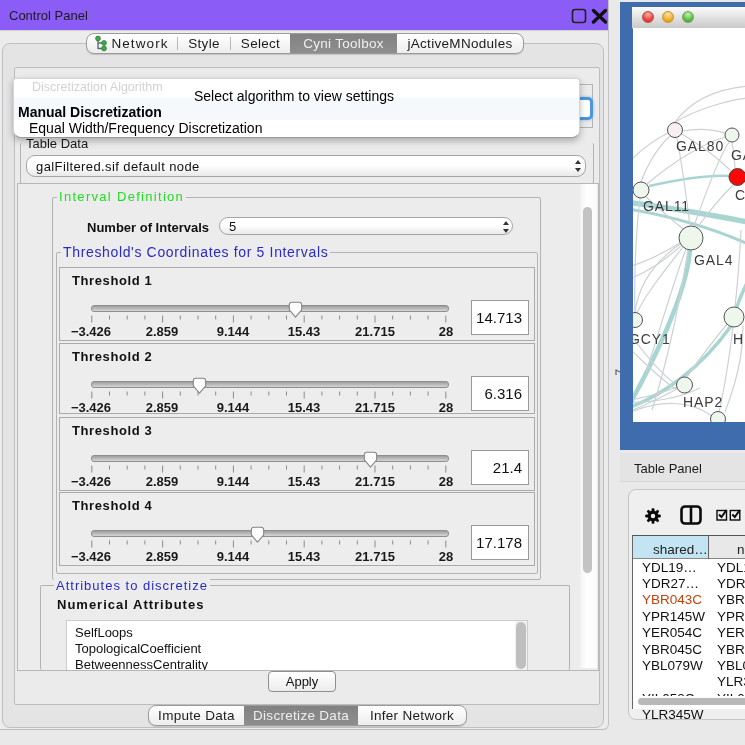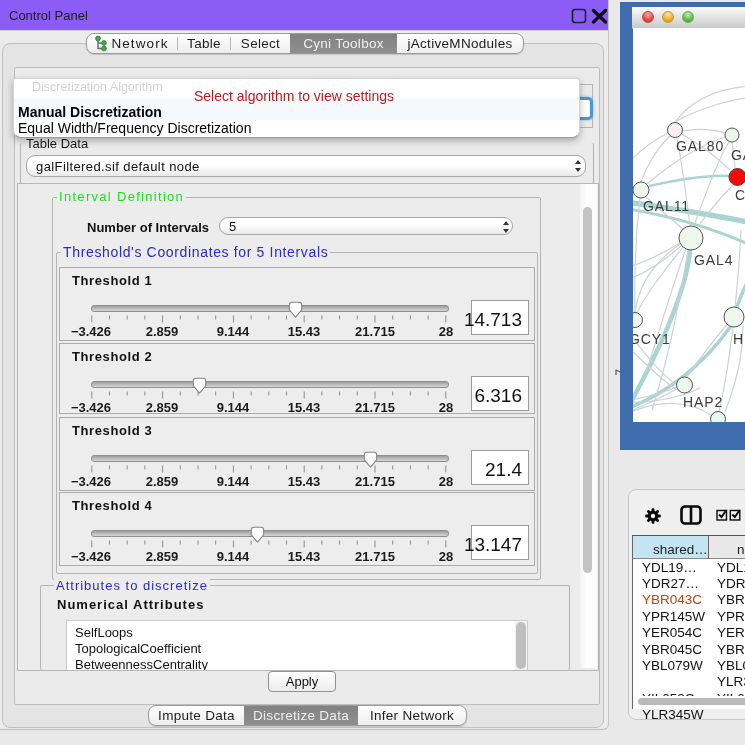--- a/index.html
+++ b/index.html
@@ -28,21 +28,21 @@
 .arrows:after{content:"";position:absolute;left:0;bottom:0;border-left:3px solid transparent;border-right:3px solid transparent;border-top:4.5px solid #333;}
 
 .throw{position:absolute;left:59px;width:474px;height:72px;background:#ededed;border:1px solid #ababab;}
 .throw .tt{position:absolute;left:12px;top:5px;font-size:13px;font-weight:bold;letter-spacing:0.6px;color:#111;}
 .track{position:absolute;left:31px;top:37px;width:356px;height:5px;background:linear-gradient(#9e9e9e,#d6d6d6);border:1px solid #8f8f8f;border-radius:3px;}
 .thumb{position:absolute;top:32px;width:15px;height:19px;}
 .ticks{position:absolute;left:31px;top:47px;width:356px;height:8px;}
 .tlabels{position:absolute;left:0;top:56px;width:474px;height:12px;font-size:13px;font-weight:bold;color:#1a1a1a;}
 .tlabels span{position:absolute;transform:translateX(-50%);}
 .vbox{position:absolute;left:411px;top:32px;width:56px;height:33px;background:#fff;border:1px solid #9a9a9a;}
-.vbox span{position:absolute;right:6px;top:8px;font-size:19px;color:#111;}
+.vbox span{position:absolute;right:6px;top:8px;font-size:15px;color:#111;}
 
 #popup{left:13px;top:78px;width:565px;height:58px;background:#fff;border:1px solid #d4d4d4;border-bottom:1px solid #9a9a9a;border-radius:3px 3px 8px 8px;box-shadow:0 3px 7px rgba(0,0,0,0.28);}
 
 .btn{background:linear-gradient(#ffffff,#ececec);border:1px solid #8f8f8f;border-radius:4px;font-size:13px;color:#111;display:flex;align-items:center;justify-content:center;}
 
 #tpbar{left:620px;top:453px;width:125px;height:28px;background:#e4e4e4;border-bottom:1px solid #d7d7d7;}
 #tpanel{left:628px;top:489px;width:130px;height:229px;background:#efefef;border:1px solid #c6c6c6;border-radius:8px;}
 .listitem{position:absolute;font-size:13px;color:#111;}
 </style>
 </head>
@@ -248,21 +248,21 @@
         </svg>
       <div class="tlabels">
           <span style="left:31px;">−3.426</span>
           <span style="left:102px;">2.859</span>
           <span style="left:173px;">9.144</span>
           <span style="left:244px;">15.43</span>
           <span style="left:315px;">21.715</span>
           <span style="left:386px;">28</span>
         </div>
       <div class="vbox">
-          <span>13.147</span>
+          <span>17.178</span>
         </div>
     </div>
 
     <div class="abs gb" style="left:40px;top:585px;width:528px;height:84px;border-bottom:none;"></div>
     <span class="abs" style="left:54px;top:578px;font-size:13px;letter-spacing:1px;color:#2a2ac8;background:#ececec;padding:0 2px;">Attributes to discretize</span>
     <span class="abs" style="left:57px;top:597px;font-size:13px;font-weight:bold;letter-spacing:1px;color:#111;">Numerical Attributes</span>
     <div class="abs" style="left:66px;top:620px;width:460px;height:49px;background:#fff;border:1px solid #cdcdcd;border-bottom:none;overflow:hidden;">
       <span class="listitem" style="left:8px;top:4px;">SelfLoops</span>
       <span class="listitem" style="left:8px;top:20px;">TopologicalCoefficient</span>
       <span class="listitem" style="left:8px;top:36px;">BetweennessCentrality</span>
@@ -281,32 +281,32 @@
     <div class="abs tabbar" style="left:86px;top:33px;">
       <div class="tab" style="width:90px;letter-spacing:1.1px;">
         <svg width="12" height="17" viewBox="0 0 12 17" style="margin-right:4px;">
           <path d="M3 4 L3 14 M3 8 L8.5 8 M3 13.5 L8.5 13.5" stroke="#5a6b7a" stroke-width="1.4" fill="none"></path>
           <circle cx="3" cy="3.5" r="2.4" fill="#46a74c" stroke="#2e7d32" stroke-width="0.8"></circle>
           <circle cx="9" cy="8" r="2.4" fill="#46a74c" stroke="#2e7d32" stroke-width="0.8"></circle>
           <circle cx="9" cy="13.5" r="2.4" fill="#46a74c" stroke="#2e7d32" stroke-width="0.8"></circle>
         </svg>
         Network</div>
       <div class="sep"></div>
-      <div class="tab" style="width:52px;">Table</div>
+      <div class="tab" style="width:52px;">Style</div>
       <div class="sep"></div>
       <div class="tab" style="width:59px;">Select</div>
       <div class="tab sel" style="width:107px;">Cyni Toolbox</div>
       <div class="tab" style="width:126px;">jActiveMNodules</div>
     </div>
 
     <div id="popup" class="abs">
         <div class="abs" style="left:0;top:19px;width:565px;height:22px;background:#f6f9fc;"></div>
-      <span class="abs" style="left:180px;top:9px;font-size:14px;color:#b91c1c;">Select algorithm to view settings</span>
+      <span class="abs" style="left:180px;top:9px;font-size:14px;color:#000000;">Select algorithm to view settings</span>
       <span class="abs" style="left:4px;top:25px;font-size:14px;font-weight:bold;color:#000;">Manual Discretization</span>
-      <span class="abs" style="left:4px;top:41px;font-size:14px;color:#000;">Equal Width/Frequency Discretization</span>
+      <span class="abs" style="left:15px;top:41px;font-size:14px;color:#000;">Equal Width/Frequency Discretization</span>
       <span class="abs" style="left:18px;top:1px;font-size:12.5px;font-weight:normal;color:#d2d2d2;">Discretization Algorithm</span>
     </div>
   </div>
 
   <svg class="abs" style="left:614px;top:368px;" width="8" height="9" viewBox="0 0 8 9">
       <path d="M2 7 L2 2 L7 4.5" fill="none" stroke="#666" stroke-width="1.3" stroke-linejoin="round"></path>
     </svg>
 
   <div id="netwin" class="abs" style="left:620px;top:2px;width:125px;height:448px;background:#3e6cac;"></div>
   <div class="abs" style="left:632px;top:7px;width:113px;height:21px;background:linear-gradient(#fbfbfb,#c9c9c9);border-bottom:1px solid #9a9a9a;">
@@ -373,20 +373,23 @@
         <text x="735" y="200">C</text>
         <text x="643" y="211">GAL11</text>
         <text x="694" y="265">GAL4</text>
         <text x="629" y="344">GCY1</text>
         <text x="733" y="344">H</text>
         <text x="683" y="407">HAP2</text>
       </g>
     </svg>
   </div>
 
+  <div id="tpbar" class="abs">
+      <span class="abs" style="left:14px;top:8px;font-size:13px;color:#1c1c1c;">Table Panel</span>
+    </div>
   <div id="tpanel" class="abs" style="width:140px;">
 
     <svg class="abs" style="left:15px;top:15px;" width="112" height="21" viewBox="0 0 112 21">
       <g fill="#0a0a0a">
         <circle cx="9" cy="11" r="5.4"></circle>
         <g>
           <rect x="7.6" y="3.2" width="2.8" height="15.6" rx="1"></rect>
           <rect x="7.6" y="3.2" width="2.8" height="15.6" rx="1" transform="rotate(45 9 11)"></rect>
           <rect x="7.6" y="3.2" width="2.8" height="15.6" rx="1" transform="rotate(90 9 11)"></rect>
           <rect x="7.6" y="3.2" width="2.8" height="15.6" rx="1" transform="rotate(135 9 11)"></rect>

